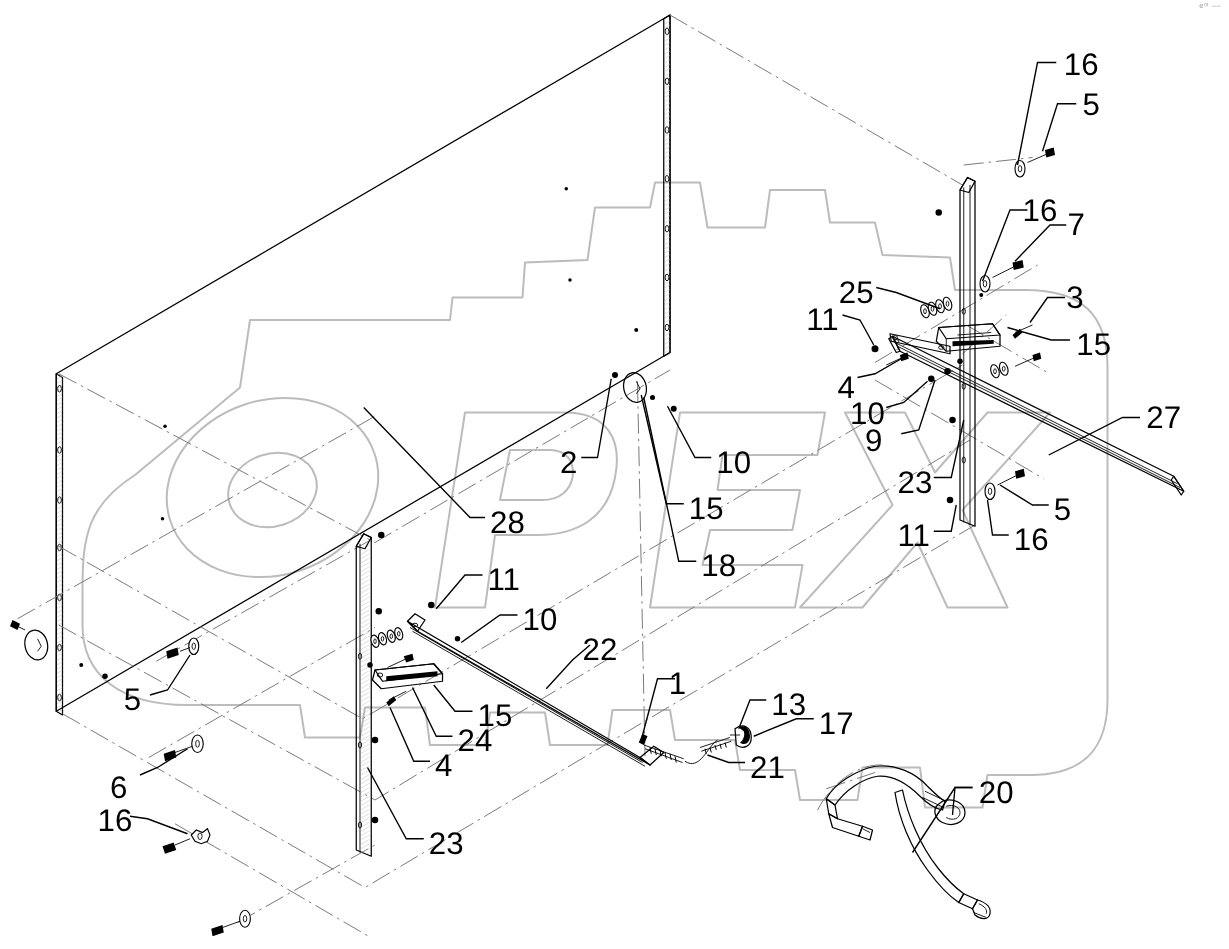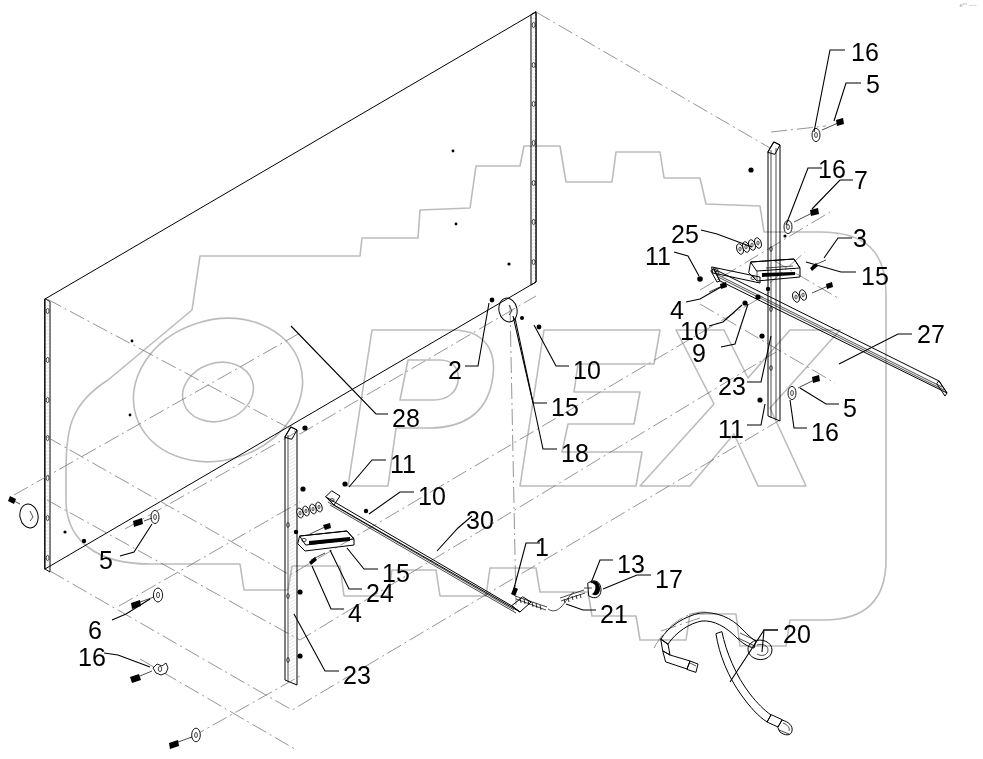--- a/index.html
+++ b/index.html
@@ -471,21 +471,21 @@
   <div class="callout" style="left:573px;top:358px;">10</div>
   <div class="callout" style="left:718px;top:374px;">23</div>
   <div class="callout" style="left:551px;top:395px;">15</div>
   <div class="callout" style="left:392px;top:406px;">28</div>
   <div class="callout" style="left:843px;top:396px;">5</div>
   <div class="callout" style="left:718px;top:417px;">11</div>
   <div class="callout" style="left:811px;top:420px;">16</div>
   <div class="callout" style="left:561px;top:441px;">18</div>
   <div class="callout" style="left:390px;top:452px;">11</div>
   <div class="callout" style="left:418px;top:484px;">10</div>
-  <div class="callout" style="left:466px;top:508px;">30</div>
+  <div class="callout" style="left:466px;top:508px;">22</div>
   <div class="callout" style="left:99px;top:548px;">5</div>
   <div class="callout" style="left:535px;top:535px;">1</div>
   <div class="callout" style="left:617px;top:552px;">13</div>
   <div class="callout" style="left:382px;top:561px;">15</div>
   <div class="callout" style="left:655px;top:567px;">17</div>
   <div class="callout" style="left:366px;top:581px;text-align:center;">24</div>
   <div class="callout" style="left:348px;top:601px;">4</div>
   <div class="callout" style="left:600px;top:602px;">21</div>
   <div class="callout" style="left:88px;top:618px;">6</div>
   <div class="callout" style="left:783px;top:622px;">20</div>

